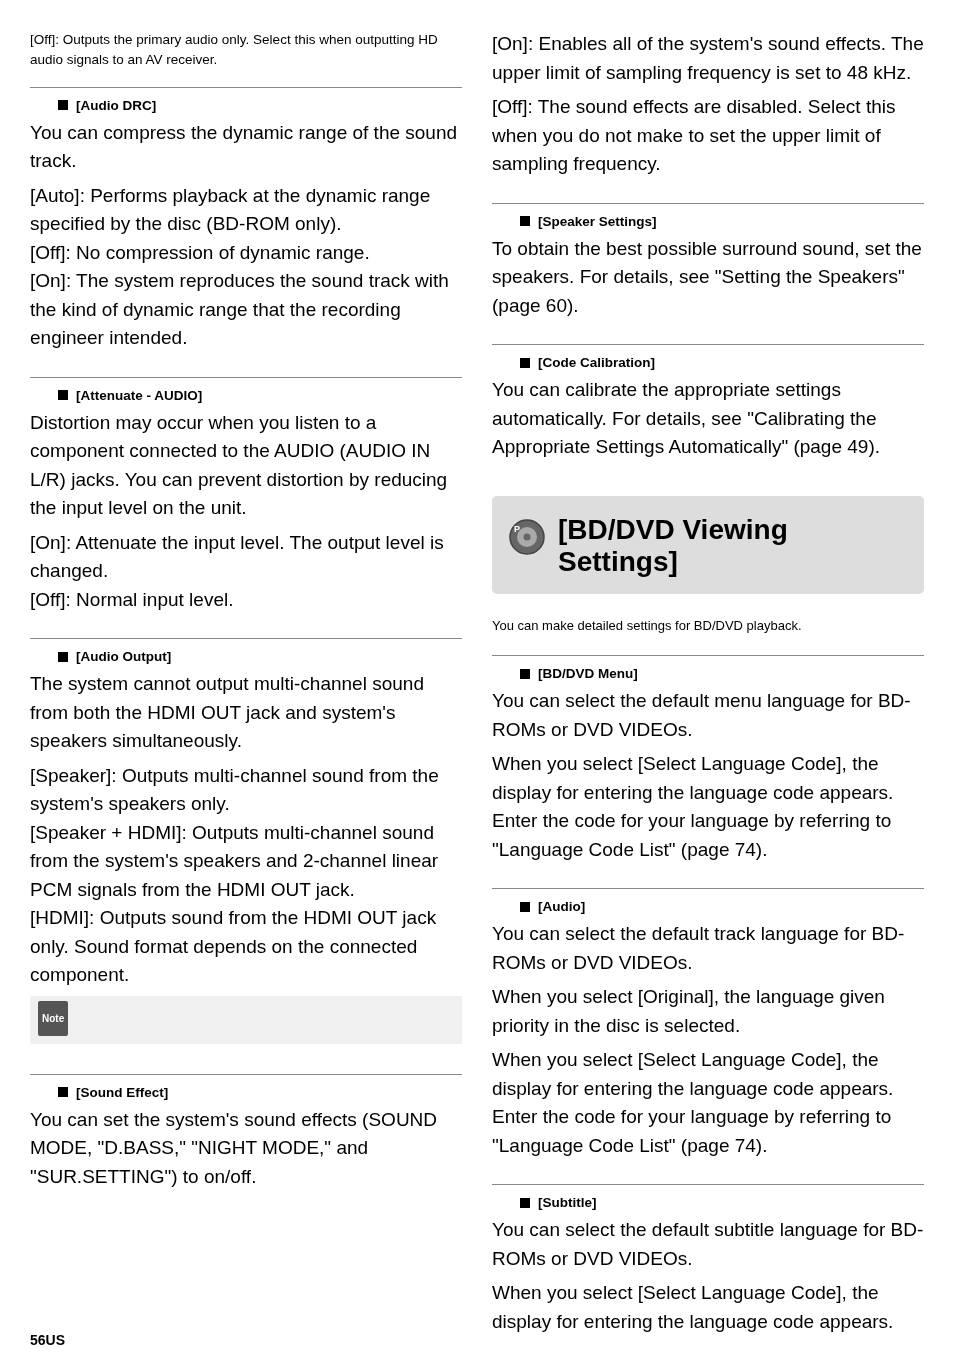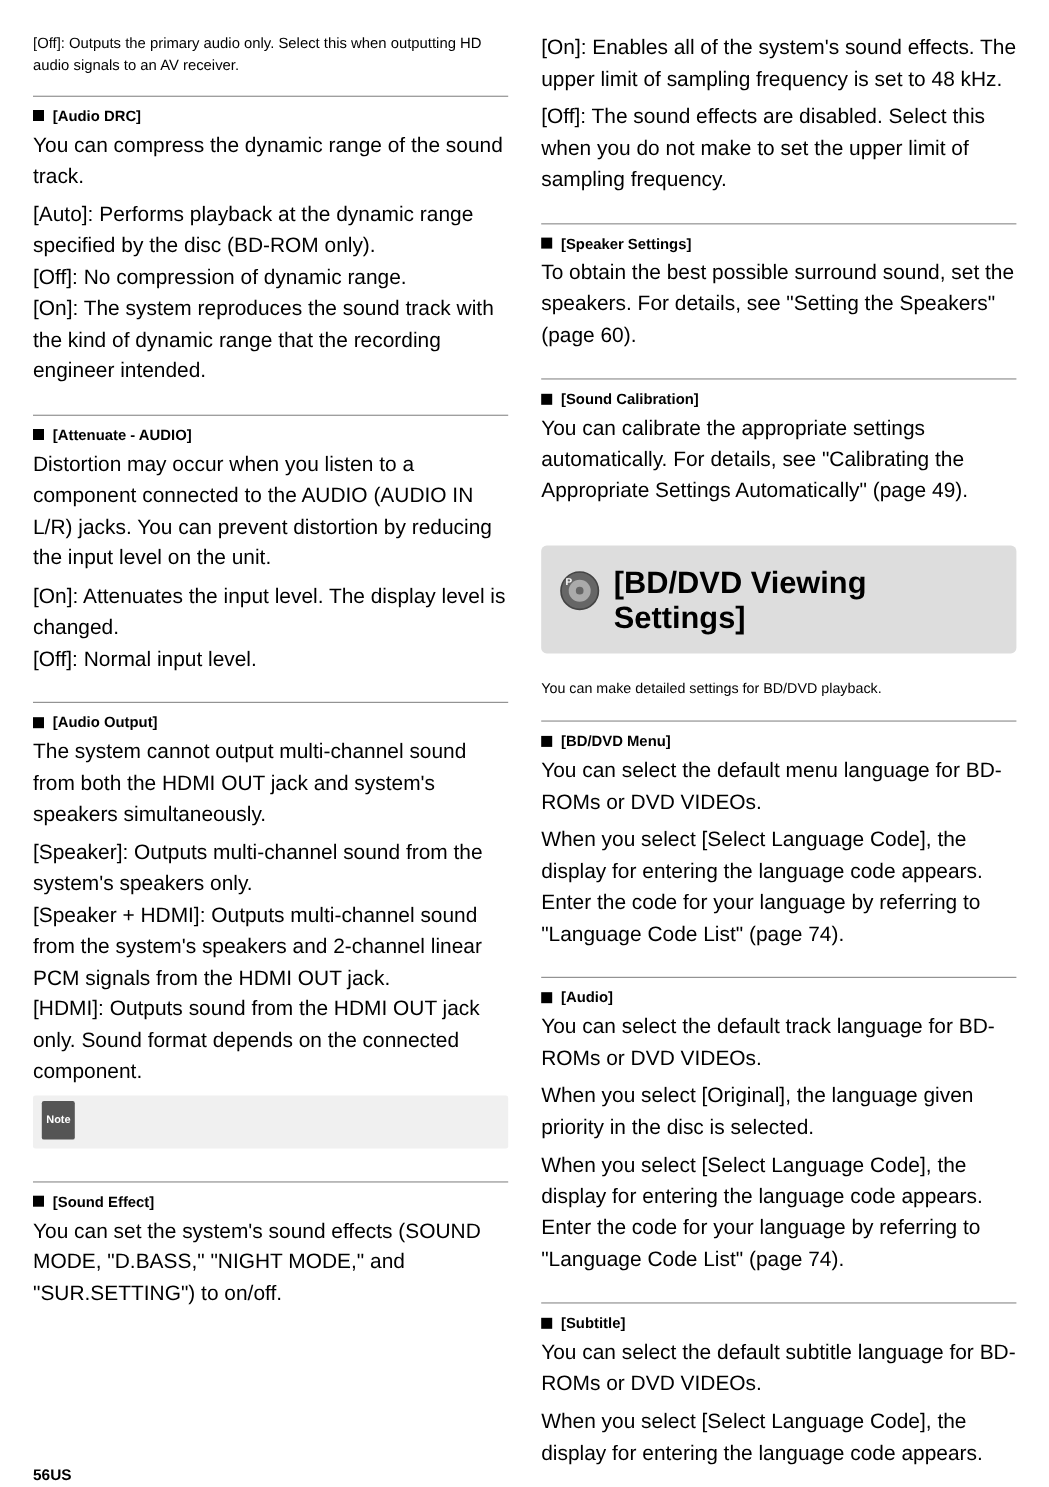--- a/index.html
+++ b/index.html
@@ -30,20 +30,21 @@
       padding-bottom: 10px;
       margin-bottom: 2px;
     }
     .section-title {
       font-weight: bold;
       font-size: 13.5px;
       margin-bottom: 6px;
       display: flex;
       align-items: center;
       gap: 4px;
+      margin-left: 28px;
     }
     .section-title .square {
       display: inline-block;
       width: 10px;
       height: 10px;
       background: #000;
       margin-right: 4px;
       flex-shrink: 0;
     }
     p {
@@ -115,21 +116,21 @@
 [Off]: No compression of dynamic range.
 [On]: The system reproduces the sound track with the kind of dynamic range that the recording engineer intended.</p>
     </div>
 
     <div class="section">
       <div class="section-title">
         <span class="square"></span>
         <span>[Attenuate - AUDIO]</span>
       </div>
       <p>Distortion may occur when you listen to a component connected to the AUDIO (AUDIO IN L/R) jacks. You can prevent distortion by reducing the input level on the unit.</p>
-      <p style="white-space:pre-line;">[On]: Attenuates the input level. The display level is changed.
+      <p style="white-space:pre-line;">[On]: Attenuate the input level. The output level is changed.
 [Off]: Normal input level.</p>
     </div>
 
     <div class="section">
       <div class="section-title">
         <span class="square"></span>
         <span>[Audio Output]</span>
       </div>
       <p>The system cannot output multi-channel sound from both the HDMI OUT jack and system's speakers simultaneously.</p>
       <p style="white-space:pre-line;">[Speaker]: Outputs multi-channel sound from the system's speakers only.
@@ -162,21 +163,21 @@
       <div class="section-title">
         <span class="square"></span>
         <span>[Speaker Settings]</span>
       </div>
       <p>To obtain the best possible surround sound, set the speakers. For details, see "Setting the Speakers" (page 60).</p>
     </div>
 
     <div class="section">
       <div class="section-title">
         <span class="square"></span>
-        <span>[Sound Calibration]</span>
+        <span>[Code Calibration]</span>
       </div>
       <p>You can calibrate the appropriate settings automatically. For details, see "Calibrating the Appropriate Settings Automatically" (page 49).</p>
     </div>
 
     <div style="margin-top:10px; margin-bottom:6px;">
       <div style="background:#ddd; border-radius:5px; padding:18px 16px 16px 16px; display:flex; align-items:flex-start; gap:12px;">
         <div style="flex-shrink:0; margin-top:4px;">
           <svg width="38" height="38" viewBox="0 0 38 38">
             <circle cx="19" cy="19" r="17" fill="#666" stroke="#444" stroke-width="1.5"></circle>
             <circle cx="19" cy="19" r="10" fill="#aaa"></circle>

